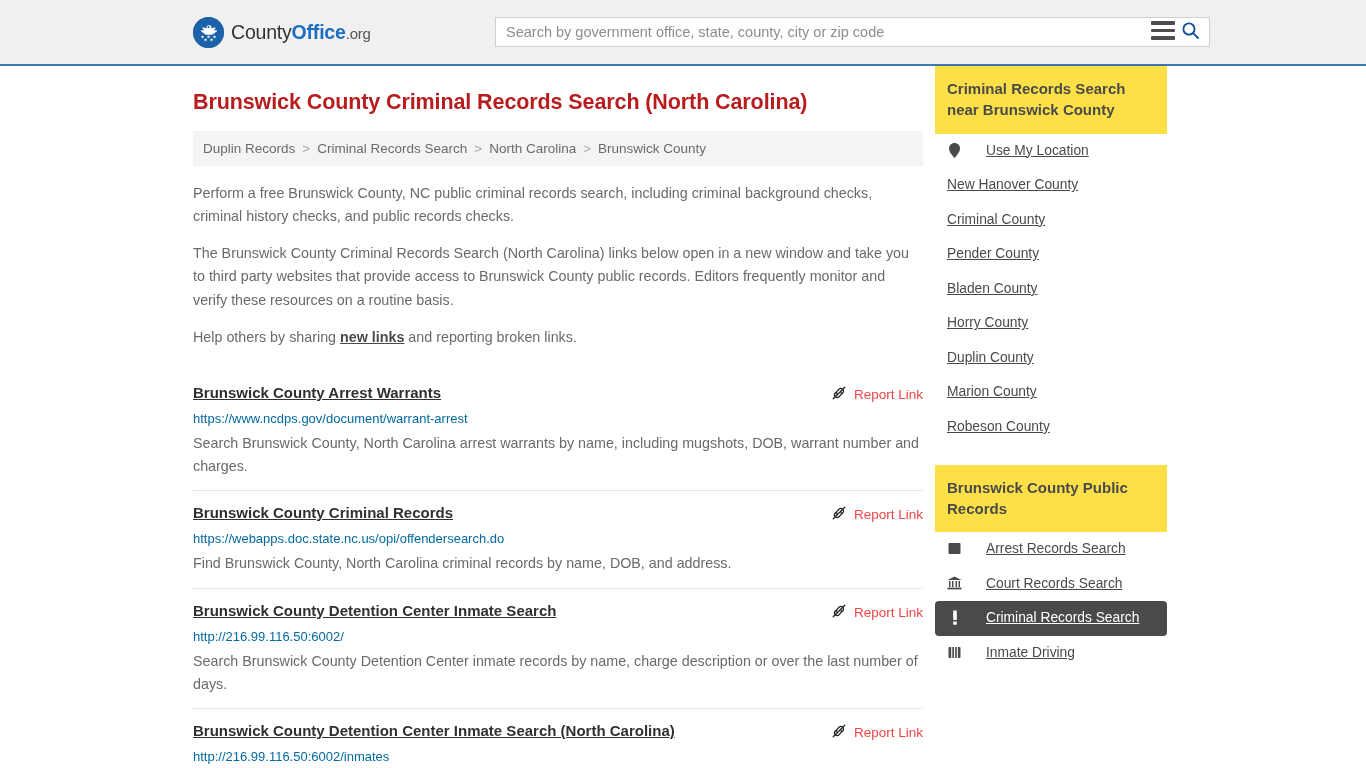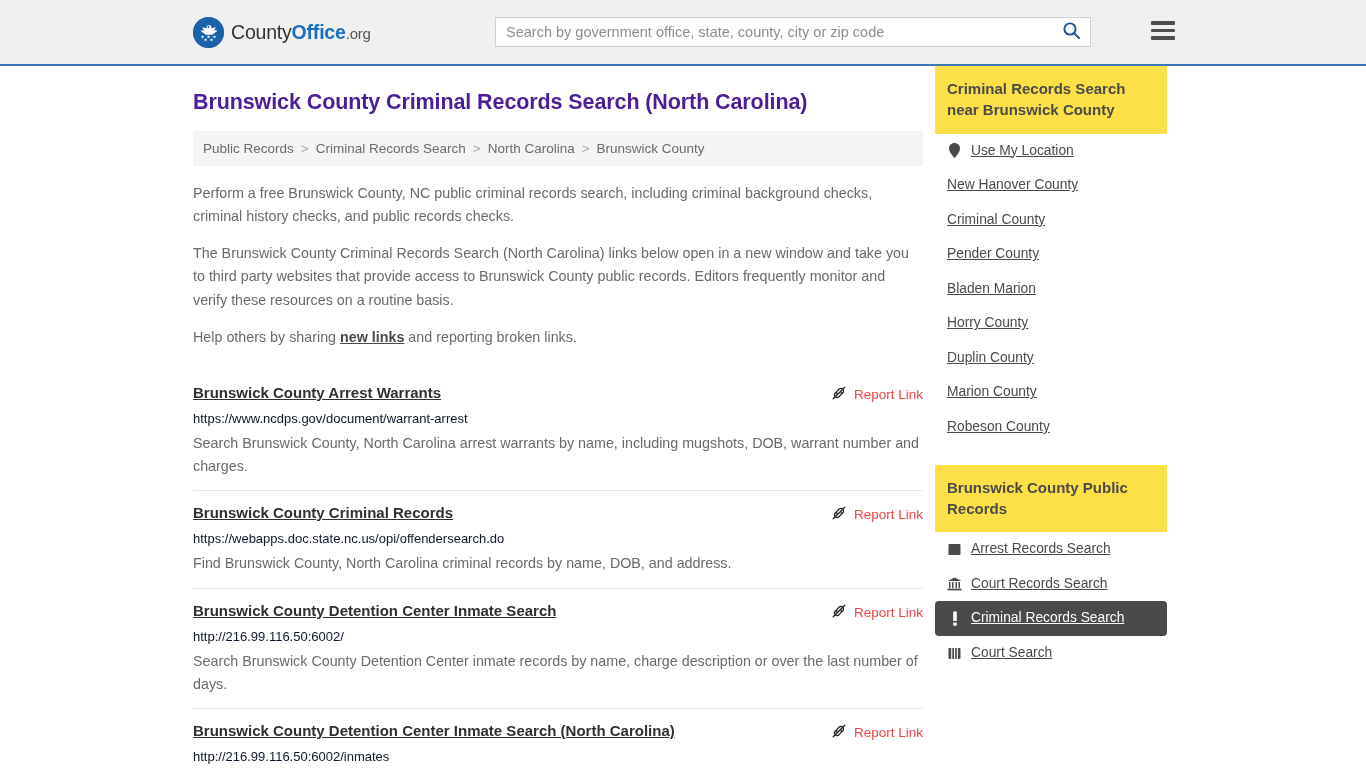--- a/index.html
+++ b/index.html
@@ -41,21 +41,21 @@
     white-space: nowrap;
   }
   .brand-text .c1 { color: #333333; }
   .brand-text .c2 { color: #1b6ec2; font-weight: bold; }
   .brand-text .c3 { color: #555555; font-size: 15px; }
 
   .search-wrap {
     position: absolute;
     left: 495px;
     top: 17px;
-    width: 596px;
+    width: 715px;
     height: 30px;
     background: #ffffff;
     border: 1px solid #cfcfcf;
     display: flex;
     align-items: center;
   }
   .search-input {
     flex: 1;
     border: 0;
     outline: 0;
@@ -101,21 +101,21 @@
     flex: none;
   }
   .side-col {
     width: 232px;
     flex: none;
     margin-left: 12px;
   }
 
   h1.page-title {
     font-size: 21.5px;
-    color: #4c1d95;
+    color: #b91c1c;
     font-weight: bold;
     margin: 24px 0 16px 0;
     letter-spacing: -0.1px;
   }
 
   .breadcrumb {
     background: #f4f4f4;
     padding: 10px 10px;
     font-size: 13.5px;
     color: #6b6b6b;
@@ -170,21 +170,21 @@
     gap: 7px;
     color: #ef4444;
     font-size: 13.5px;
     white-space: nowrap;
     cursor: pointer;
     flex: none;
     padding-top: 1px;
   }
   .result-url {
     font-size: 13px;
-    color: #0f172a;
+    color: #0369a1;
     margin-top: 7px;
     line-height: 1.3;
   }
   .result-desc {
     font-size: 14.3px;
     color: #6a6a6a;
     line-height: 1.63;
     margin-top: 4px;
   }
 
@@ -198,22 +198,22 @@
     line-height: 1.42;
   }
   .side-list {
     list-style: none;
     margin: 0;
     padding: 0 0 4px 0;
   }
   .side-list li { margin: 0; }
   .side-link {
     display: flex;
-    align-items: center;
-    gap: 9px;
+    align-items: flex-start;
+    gap: 24px;
     padding: 9px 12px;
     font-size: 13.8px;
     color: #4a4a4a;
     text-decoration: none;
     line-height: 1.2;
   }
   .side-link .lbl { text-decoration: underline; }
   .side-link.active {
     background: #4a4a4a;
     border-radius: 4px;
@@ -267,21 +267,21 @@
   </div>
 </header>
 
 <div class="page">
 
   <main class="content-col">
 
     <h1 class="page-title">Brunswick County Criminal Records Search (North Carolina)</h1>
 
     <nav class="breadcrumb">
-      <a href="#">Public Records</a>
+      <a href="#">Duplin Records</a>
       <span class="sep">&gt;</span>
       <a href="#">Criminal Records Search</a>
       <span class="sep">&gt;</span>
       <a href="#">North Carolina</a>
       <span class="sep">&gt;</span>
       <a href="#">Brunswick County</a>
     </nav>
 
     <section class="intro">
       <p>Perform a free Brunswick County, NC public criminal records search, including criminal background checks, criminal history checks, and public records checks.</p>
@@ -391,21 +391,21 @@
             <span class="lbl">Criminal County</span>
           </a>
         </li>
         <li>
           <a href="#" class="side-link">
             <span class="lbl">Pender County</span>
           </a>
         </li>
         <li>
           <a href="#" class="side-link">
-            <span class="lbl">Bladen Marion</span>
+            <span class="lbl">Bladen County</span>
           </a>
         </li>
         <li>
           <a href="#" class="side-link">
             <span class="lbl">Horry County</span>
           </a>
         </li>
         <li>
           <a href="#" class="side-link">
             <span class="lbl">Duplin County</span>
@@ -466,20 +466,20 @@
         <li>
           <a href="#" class="side-link">
             <span class="side-ico">
               <svg width="13" height="13" viewBox="0 0 13 13">
                 <rect x="0.5" y="1" width="12" height="11" rx="1" fill="currentColor"></rect>
                 <rect x="3.2" y="1" width="1.1" height="11" fill="#ffffff"></rect>
                 <rect x="6.0" y="1" width="1.1" height="11" fill="#ffffff"></rect>
                 <rect x="8.8" y="1" width="1.1" height="11" fill="#ffffff"></rect>
               </svg>
             </span>
-            <span class="lbl">Court Search</span>
+            <span class="lbl">Inmate Driving</span>
           </a>
         </li>
       </ul>
     </div>
 
   </aside>
 </div>
 
 </body></html>

